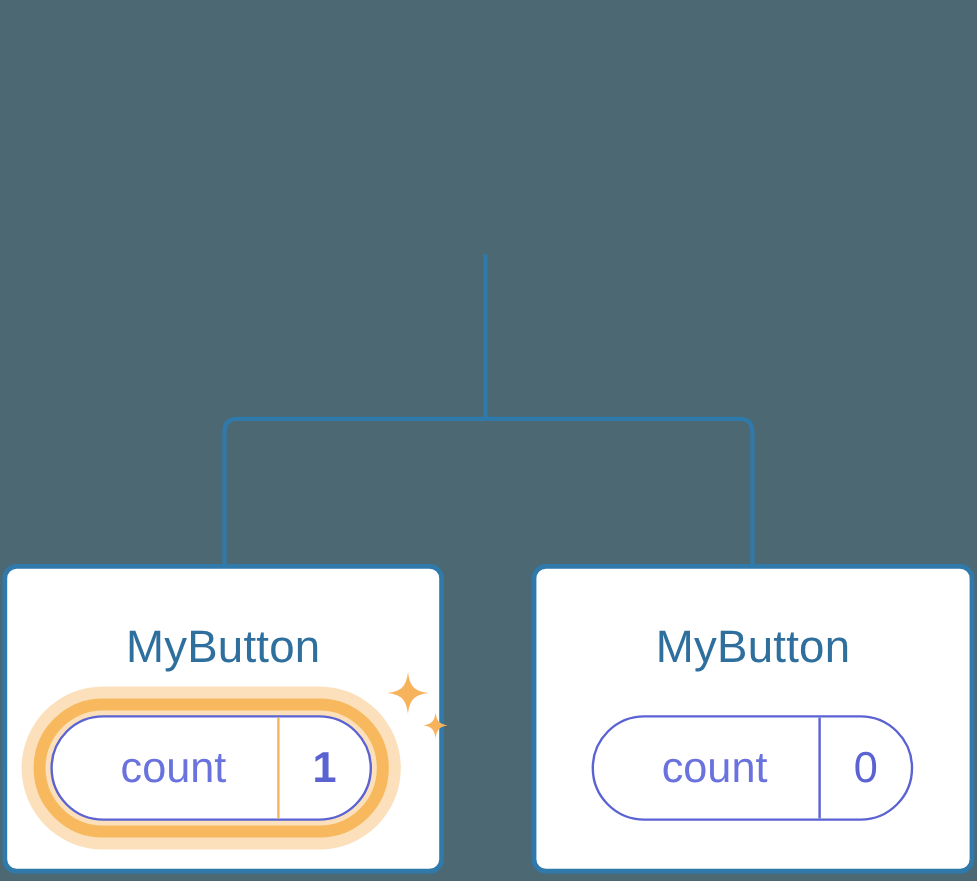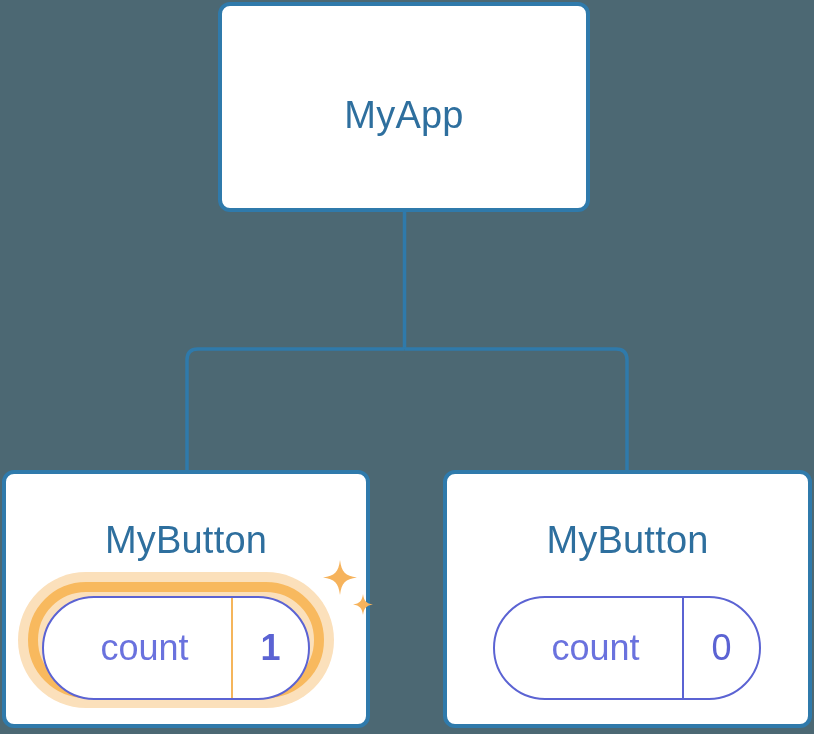--- a/index.html
+++ b/index.html
@@ -98,21 +98,21 @@
   }
   #child-card-right .badge-wrap {
     left: 46px;
   }
 
   .pill {
     position: relative;
     display: flex;
     align-items: stretch;
     width: 268px;
-    height: 104px;
+    height: 88px;
     box-sizing: border-box;
     border: 2px solid #5b63d3;
     border-radius: 999px;
     background: #ffffff;
   }
 
   .pill-key,
   .pill-val {
     display: flex;
     align-items: center;
@@ -186,23 +186,20 @@
 <div id="stage">
 
   <svg id="connectors" viewBox="0 0 814 734" width="814" height="734" fill="none">
 
     <path d="M404.5 212 L404.5 349" stroke="#2f7aab" stroke-width="3.5" stroke-linecap="butt"></path>
 
     <path d="M404.5 349 L198 349 Q187 349 187 360 L187 472" stroke="#2f7aab" stroke-width="3.5" stroke-linecap="butt"></path>
     <path d="M404.5 349 L616 349 Q627 349 627 360 L627 472" stroke="#2f7aab" stroke-width="3.5" stroke-linecap="butt"></path>
   </svg>
 
-  <div class="card" id="root-card">
-    <div class="card-title">MyApp</div>
-  </div>
 
   <div class="card" id="child-card-left">
     <div class="card-title child-title">MyButton</div>
 
     <div class="badge-wrap highlight">
       <div class="glow-outer"></div>
       <div class="glow-ring"></div>
 
       <div class="pill">
         <div class="pill-key">count</div>

